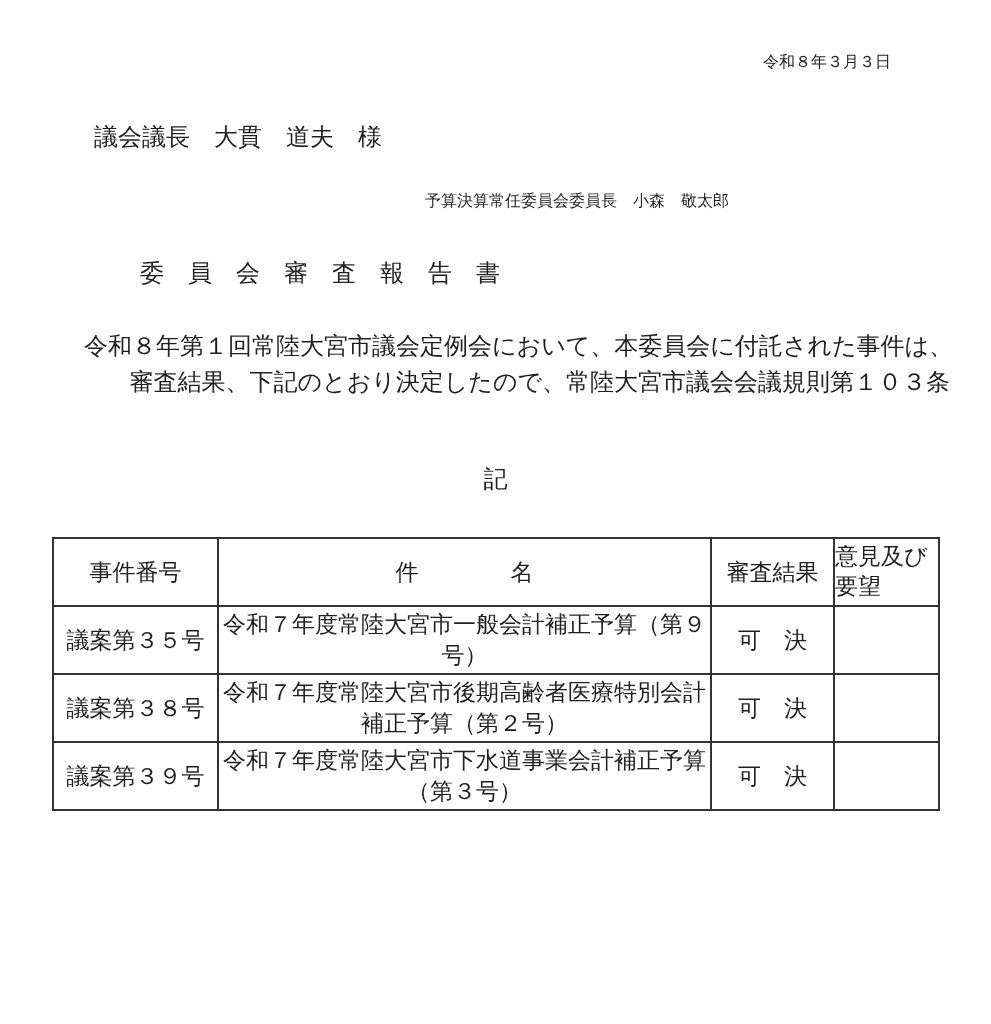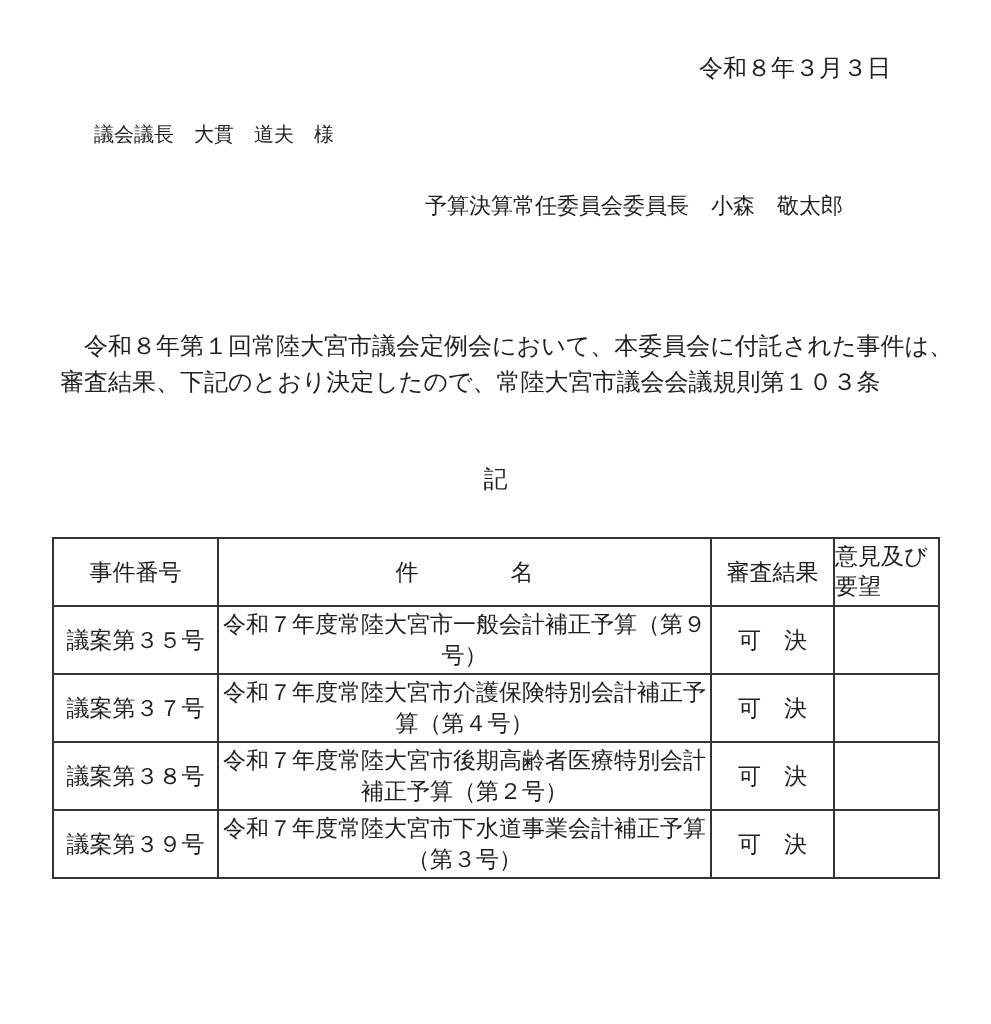--- a/index.html
+++ b/index.html
@@ -14,43 +14,44 @@
     background: #ffffff;
     color: #1f1f1f;
     font-family: "Liberation Serif", "DejaVu Serif", serif;
     overflow: hidden;
   }
   .abs { position: absolute; white-space: nowrap; }
 
   .date-line {
     top: 52px;
     right: 100px;
-    font-size: 24px;
+    font-size: 16px;
   }
   .addressee-line {
     top: 121px;
     left: 94px;
-    font-size: 20px;
+    font-size: 24px;
   }
   .sender-line {
     top: 191px;
     left: 425px;
-    font-size: 22px;
+    font-size: 16px;
   }
   .document-title {
     top: 257px;
     left: 140px;
     font-size: 24px;
   }
   .body-paragraph {
     position: absolute;
     top: 328px;
     left: 60px;
     width: 890px;
     font-size: 24px;
+    text-align: right;
   }
   .body-line {
     line-height: 36px;
     white-space: nowrap;
   }
   .note-ki {
     position: absolute;
     top: 463px;
     left: 0;
     width: 991px;
@@ -109,20 +110,21 @@
 <body>
 
 <div class="page">
 
   <div class="abs date-line">令和８年３月３日</div>
 
   <div class="abs addressee-line">議会議長　大貫　道夫　様</div>
 
   <div class="abs sender-line">予算決算常任委員会委員長　小森　敬太郎</div>
 
+  <div class="abs document-title">委　員　会　審　査　報　告　書</div>
 
   <div class="body-paragraph">
     <div class="body-line">　令和８年第１回常陸大宮市議会定例会において、本委員会に付託された事件は、</div>
     <div class="body-line">審査結果、下記のとおり決定したので、常陸大宮市議会会議規則第１０３条</div>
   </div>
 
   <div class="note-ki">記</div>
 
   <table class="results-table">
     <colgroup>
@@ -140,26 +142,20 @@
       </tr>
     </thead>
     <tbody>
       <tr>
         <td class="case-number-cell">議案第３５号</td>
         <td class="case-name-cell">令和７年度常陸大宮市一般会計補正予算（第９号）</td>
         <td class="result-cell">可　決</td>
         <td class="opinion-cell"></td>
       </tr>
       <tr>
-        <td class="case-number-cell">議案第３７号</td>
-        <td class="case-name-cell">令和７年度常陸大宮市介護保険特別会計補正予算（第４号）</td>
-        <td class="result-cell">可　決</td>
-        <td class="opinion-cell"></td>
-      </tr>
-      <tr>
         <td class="case-number-cell">議案第３８号</td>
         <td class="case-name-cell">令和７年度常陸大宮市後期高齢者医療特別会計補正予算（第２号）</td>
         <td class="result-cell">可　決</td>
         <td class="opinion-cell"></td>
       </tr>
       <tr>
         <td class="case-number-cell">議案第３９号</td>
         <td class="case-name-cell">令和７年度常陸大宮市下水道事業会計補正予算（第３号）</td>
         <td class="result-cell">可　決</td>
         <td class="opinion-cell"></td>

